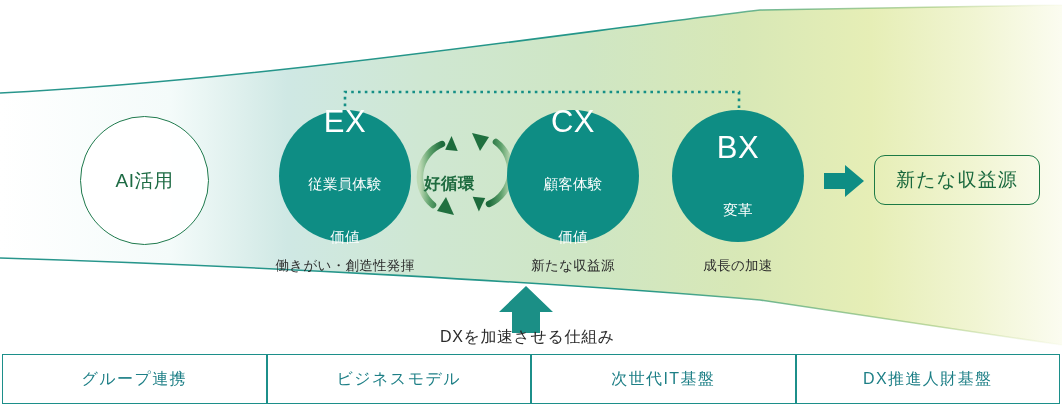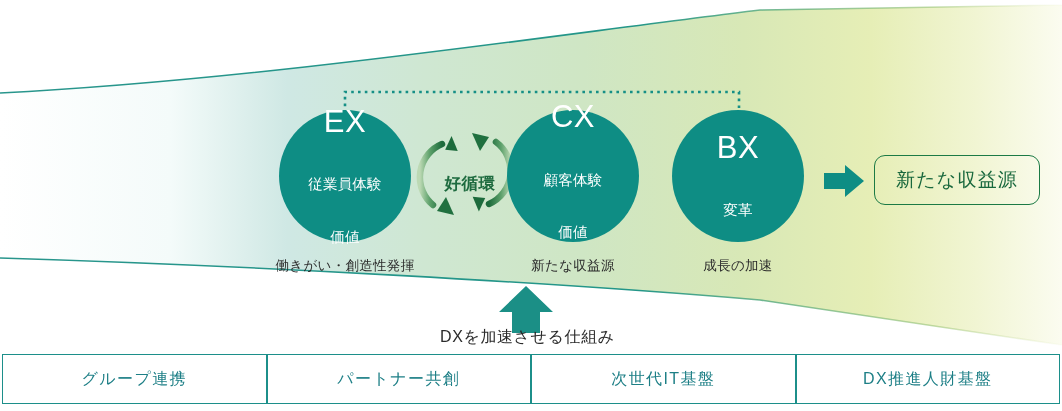--- a/index.html
+++ b/index.html
@@ -202,56 +202,59 @@
       <path d="M824,173 L845,173 L845,165 L864,181 L845,197 L845,189 L824,189 Z" fill="#0e8d84"></path>
     </g>
 
     <g>
       <path d="M526,286 L553,312 L540,312 L540,333 L512,333 L512,312 L499,312 Z" fill="#1b8f86"></path>
     </g>
   </svg>
 
   <div class="layer">
 
+    <div class="circle outline" style="left:80px; top:116px; width:129px; height:129px;">
+      <div class="c-only">AI活用</div>
+    </div>
 
     <div class="circle solid" style="left:279px; top:110px; width:132px; height:132px;">
       <div class="c-title">EX</div>
       <div class="c-sub">従業員体験</div>
       <div class="c-sub">価値</div>
     </div>
 
-    <div class="circle solid" style="left:507px; top:110px; width:132px; height:132px;justify-content:flex-end;">
+    <div class="circle solid" style="left:507px; top:110px; width:132px; height:132px;">
       <div class="c-title">CX</div>
       <div class="c-sub">顧客体験</div>
       <div class="c-sub">価値</div>
     </div>
 
     <div class="circle solid" style="left:672px; top:110px; width:132px; height:132px;">
       <div class="c-title">BX</div>
       <div class="c-sub">変革</div>
     </div>
 
-    <div class="cycle-label" style="left:424px; top:173px; width:92px; text-align:center;">好循環</div>
+    <div class="cycle-label" style="left:424px; top:173px; width:92px; text-align:left;">好循環</div>
 
     <div class="caption" style="left:255px; top:257px; width:180px;">働きがい・創造性発揮</div>
     <div class="caption" style="left:497px; top:257px; width:152px;">新たな収益源</div>
     <div class="caption" style="left:682px; top:257px; width:112px;">成長の加速</div>
 
     <div class="outcome" style="left:874px; top:155px; width:166px; height:50px;">
       <span>新たな収益源</span>
     </div>
 
     <div class="uparrow-label" style="left:440px; top:327px;">DXを加速させる仕組み</div>
 
     <div class="foundations">
       <div class="found-box">
         <span>グループ連携</span>
       </div>
       <div class="found-box">
-        <span>パートナー共創</span>
+        <span>ビジネスモデル</span>
       </div>
       <div class="found-box">
         <span>次世代IT基盤</span>
       </div>
       <div class="found-box">
         <span>DX推進人財基盤</span>
       </div>
     </div>
 
   </div>

